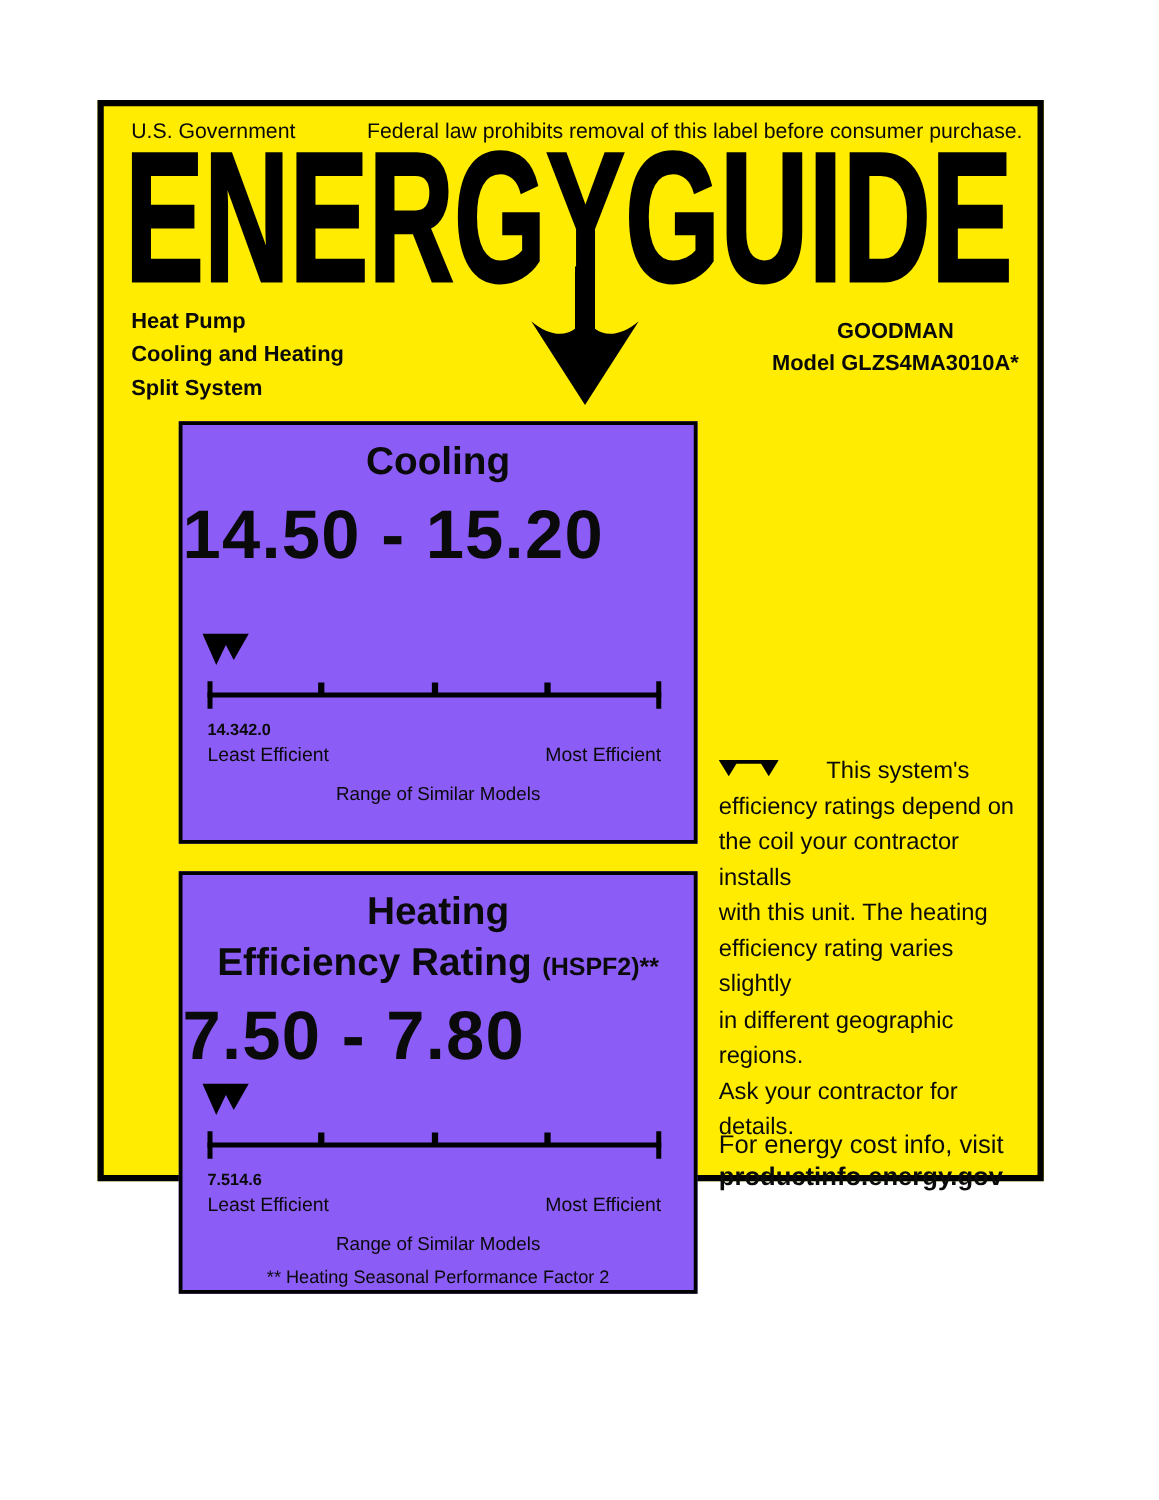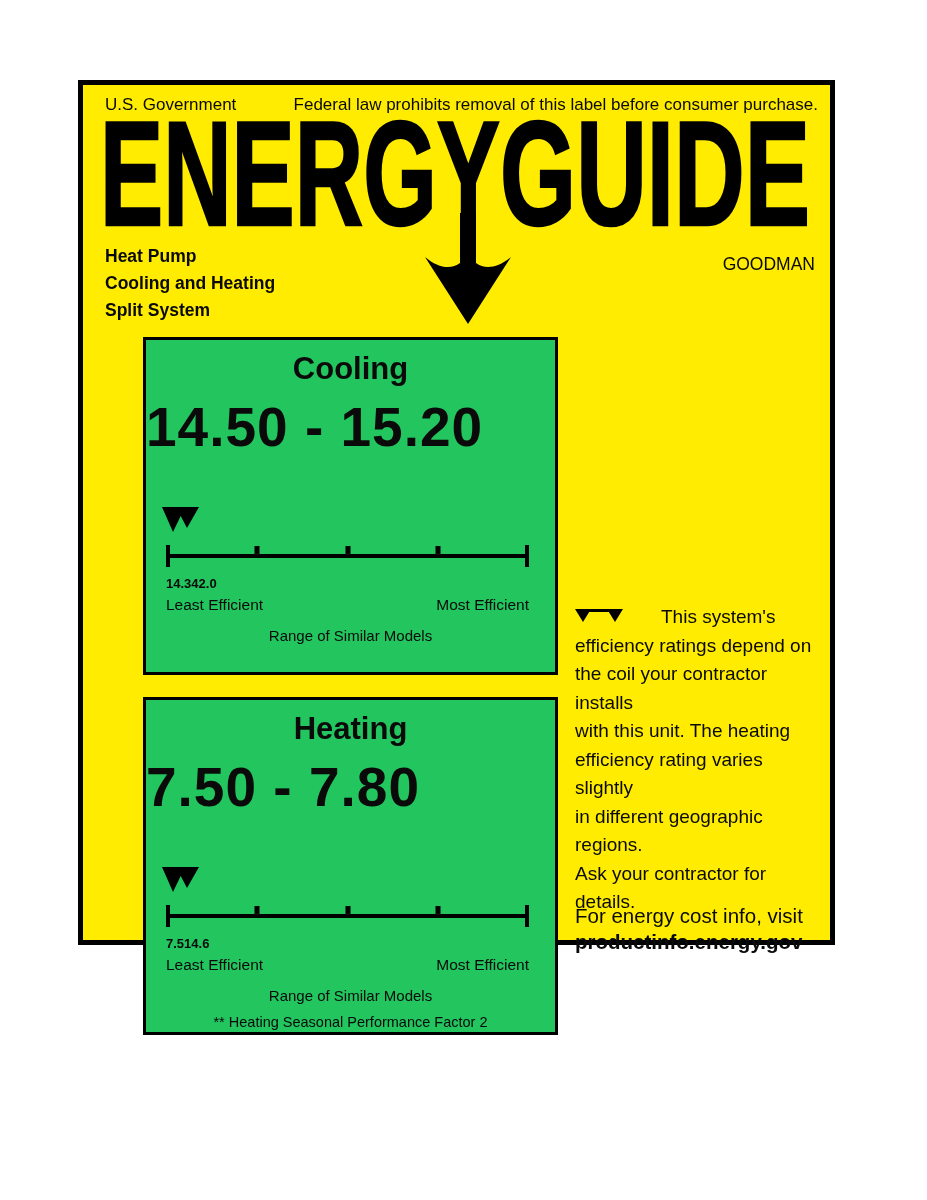--- a/index.html
+++ b/index.html
@@ -19,26 +19,26 @@
   
   .logo-svg { position:absolute; left:15px; top:32px; }
   .logo-arrow { position:absolute; left:341px; top:128px; }
   
   .prod-left {
     position:absolute; left:22px; top:158px;
     font-weight:bold; font-size:17.5px; line-height:27px;
   }
   .prod-right {
     position:absolute; right:15px; top:166px; text-align:center;
-    font-weight:normal; font-size:17.5px; line-height:26px;
+    font-weight:bold; font-size:17.5px; line-height:26px;
   }
   
   .ebox {
     position:absolute; left:60px; width:415px; height:338px;
-    border:3px solid #000; box-sizing:border-box; background:#22c55e;
+    border:3px solid #000; box-sizing:border-box; background:#8b5cf6;
   }
   .ebox.cooling { top:252px; }
   .ebox.heating { top:612px; }
   .ebox .title { text-align:center; font-weight:bold; font-size:31px; margin-top:11px; }
   .ebox .rating-line { text-align:center; font-weight:bold; font-size:31px; margin-top:5px; }
   .ebox .rating-code { font-size:20px; font-weight:bold; }
   .ebox .big-range {
     font-weight:bold; font-size:55px; 
     margin-top:8px; letter-spacing:1px; white-space:nowrap;
   }
@@ -89,20 +89,21 @@
   </svg>
 
   <div class="prod-left">
     <div>Heat Pump</div>
     <div>Cooling and Heating</div>
     <div>Split System</div>
   </div>
 
   <div class="prod-right">
     <div>GOODMAN</div>
+    <div>Model GLZS4MA3010A*</div>
   </div>
 
   <div class="ebox cooling">
     <div class="title">Cooling</div>
     <div class="big-range">14.50 - 15.20</div>
     <svg class="marker" width="38" height="26" viewBox="0 0 38 26">
       <path d="M0,1 L23,1 L11,26 Z M14,1 L37,1 L25,22 Z" fill="#000"></path>
     </svg>
     <div class="scale">
       <div class="line"></div>
@@ -118,20 +119,24 @@
     </div>
     <div class="leastmost">
       <span>Least Efficient</span>
       <span>Most Efficient</span>
     </div>
     <div class="range-caption">Range of Similar Models</div>
   </div>
 
   <div class="ebox heating">
     <div class="title">Heating</div>
+    <div class="rating-line">
+      <span>Efficiency Rating</span>
+      <span class="rating-code">(HSPF2)**</span>
+    </div>
     <div class="big-range">7.50 - 7.80</div>
     <svg class="marker" width="38" height="26" viewBox="0 0 38 26">
       <path d="M0,1 L23,1 L11,26 Z M14,1 L37,1 L25,22 Z" fill="#000"></path>
     </svg>
     <div class="scale">
       <div class="line"></div>
       <div class="tick-end left"></div>
       <div class="tick-mid" style="left:25%"></div>
       <div class="tick-mid" style="left:50%"></div>
       <div class="tick-mid" style="left:75%"></div>

